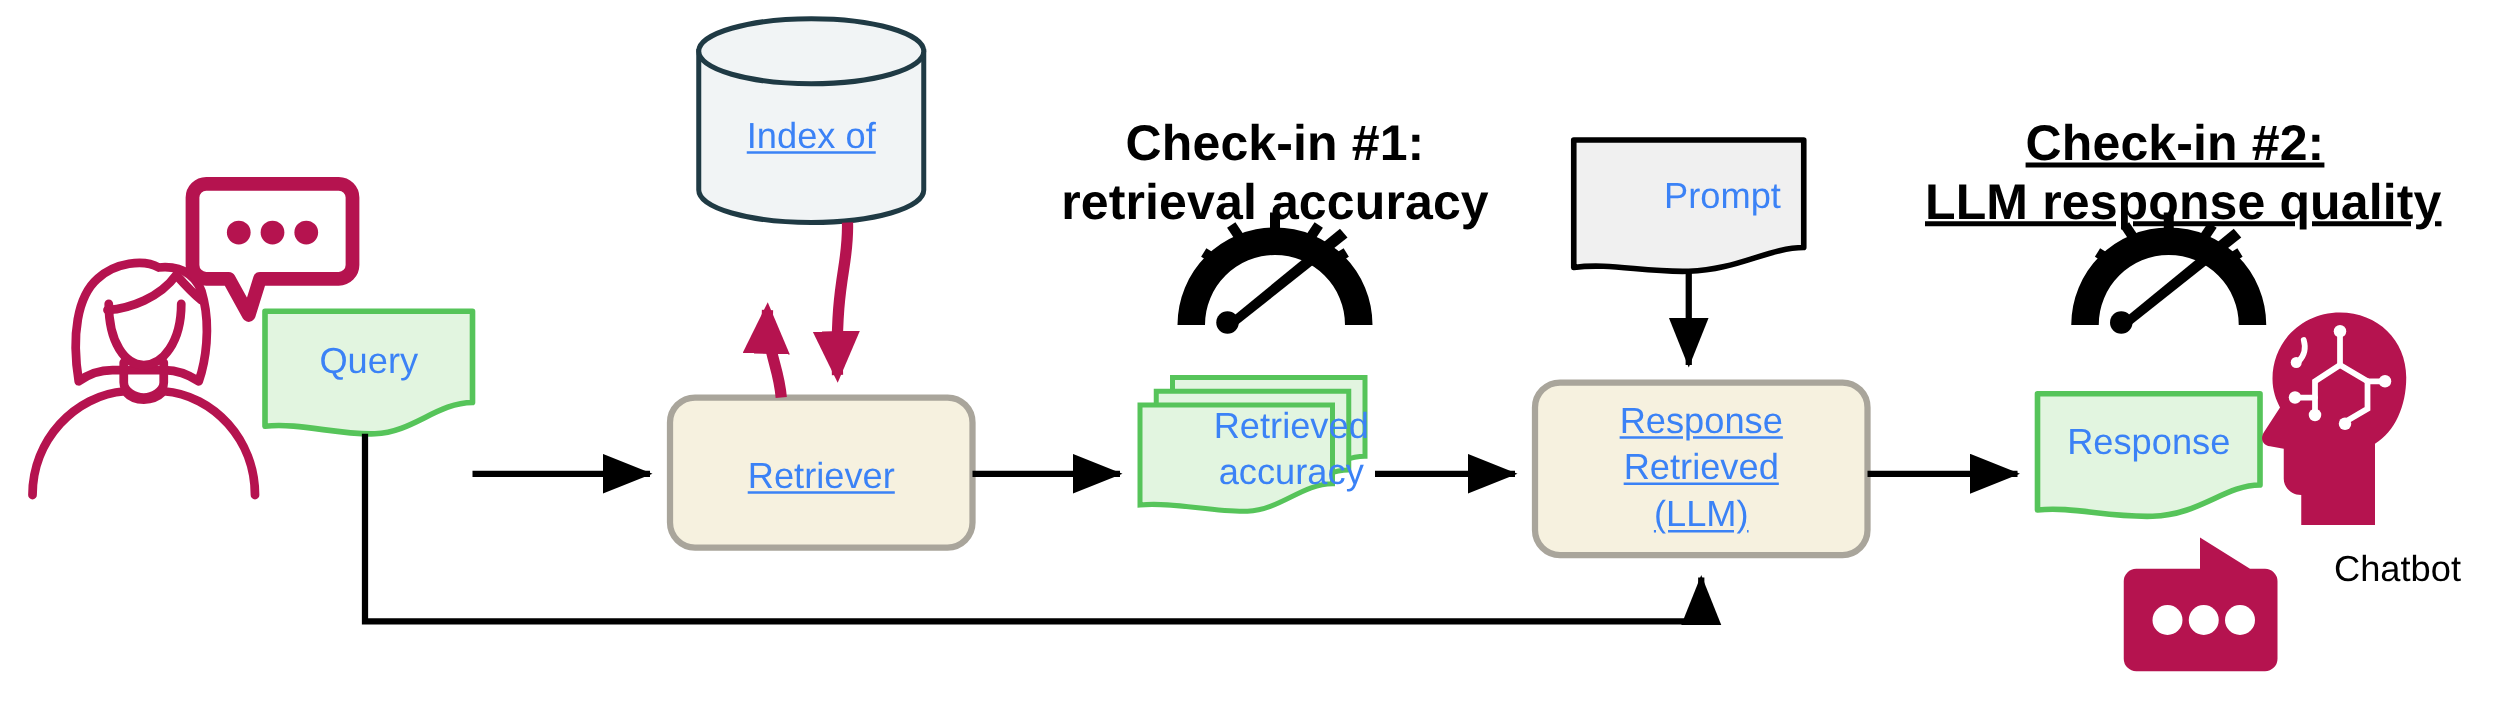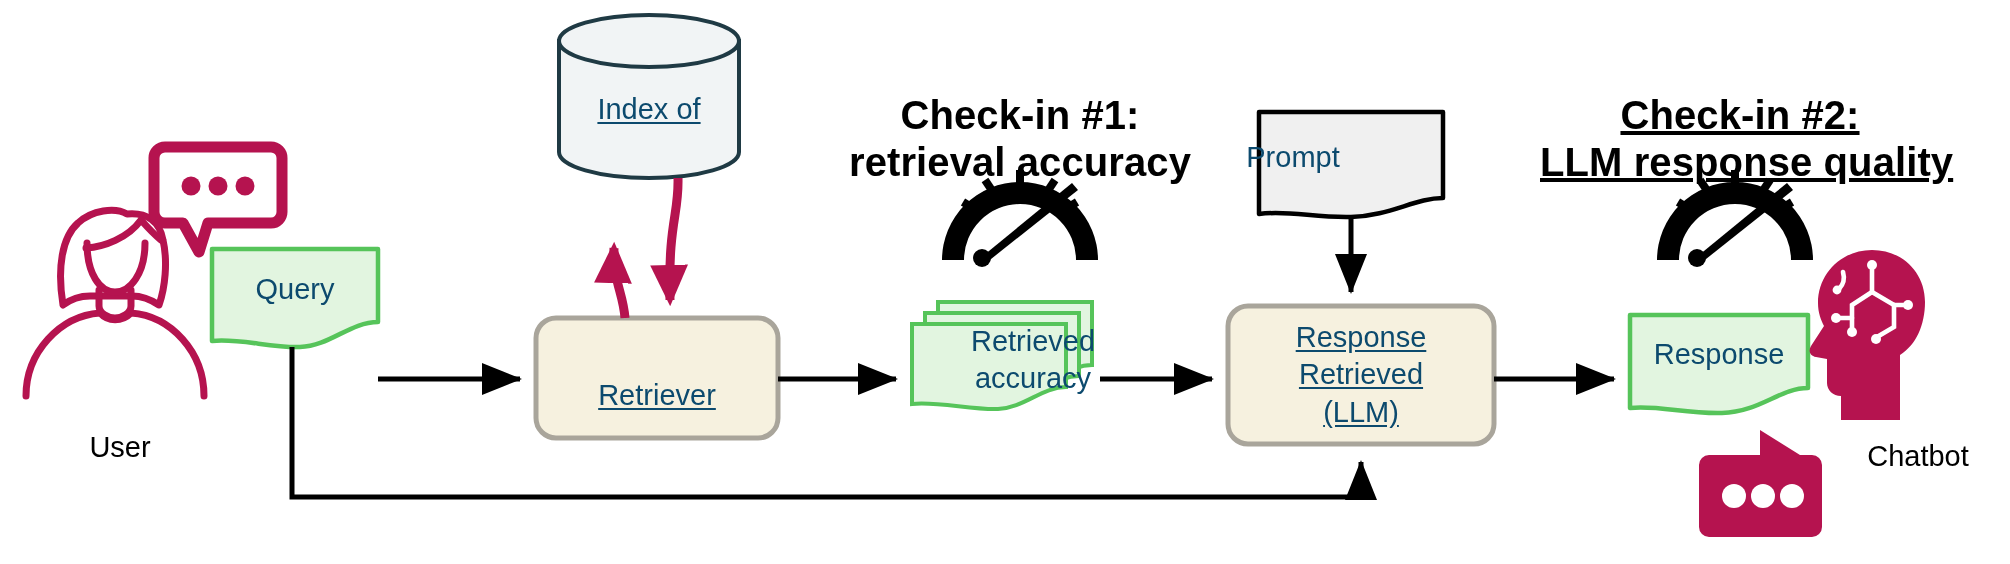--- a/index.html
+++ b/index.html
@@ -30,21 +30,21 @@
     text-align: center;
   }
   .node-text {
     position: absolute;
     left: 0; top: 0; right: 0; bottom: 0;
     display: flex;
     flex-direction: column;
     align-items: center;
     justify-content: center;
     text-align: center;
-    color: #0c4a6e;
+    color: #3b82f6;
     font-size: 29px;
     line-height: 1.28;
     pointer-events: none;
   }
   .node-text.link span { text-decoration: underline; text-underline-offset: 3px; }
 
   .checkin {
     font-size: 40px;
     font-weight: bold;
     letter-spacing: 0.1px;
@@ -225,51 +225,50 @@
 
     <g>
       <line x1="1494" y1="379" x2="1614" y2="379" stroke="#000000" stroke-width="5" marker-end="url(#arrowBlack)"></line>
     </g>
 
     <g>
       <path d="M292 347 L292 497 L1361 497 L1361 462" fill="none" stroke="#000000" stroke-width="5" marker-end="url(#arrowBlack)"></path>
     </g>
   </svg>
 
-  <div class="label plain-caption" style="left:30px; top:430px; width:180px;">User</div>
 
   <div class="abs" style="left:212px; top:249px; width:166px; height:82px;">
     <div class="node-text">
       <span>Query</span>
     </div>
   </div>
 
   <div class="abs" style="left:559px; top:55px; width:180px; height:110px;">
     <div class="node-text link">
       <span>Index of</span>
     </div>
   </div>
 
-  <div class="abs" style="left:536px; top:336px; width:242px; height:120px;">
+  <div class="abs" style="left:536px; top:322px; width:242px; height:120px;">
     <div class="node-text link">
       <span>Retriever</span>
     </div>
   </div>
 
   <div class="label checkin" style="left:845px; top:92px; width:350px;"><span>Check-in #1:</span>
 <span>retrieval accuracy</span></div>
 
   <div class="abs" style="left:956px; top:324px; width:154px; height:72px;">
     <div class="node-text">
       <span>Retrieved</span>
       <span>accuracy</span>
     </div>
   </div>
 
-  <div class="abs" style="left:1201px; top:112px; width:184px; height:92px;">
+  <div class="abs" style="left:1286px; top:112px; width:184px; height:92px;">
     <div class="node-text">
       <span>Prompt</span>
     </div>
   </div>
 
   <div class="abs" style="left:1228px; top:306px; width:266px; height:138px;">
     <div class="node-text link">
       <span>Response</span>
       <span>Retrieved</span>
       <span>(LLM)</span>

